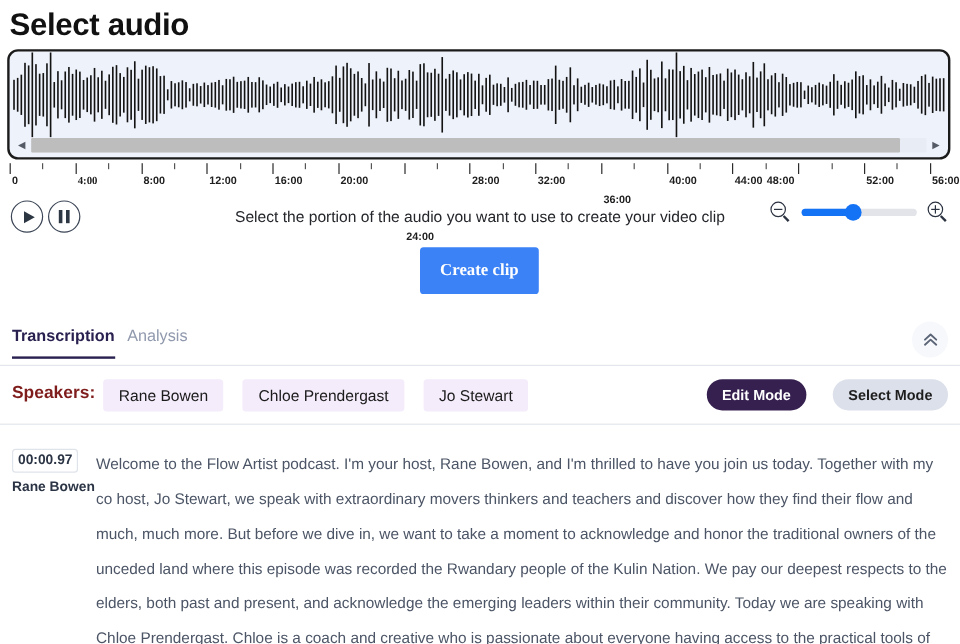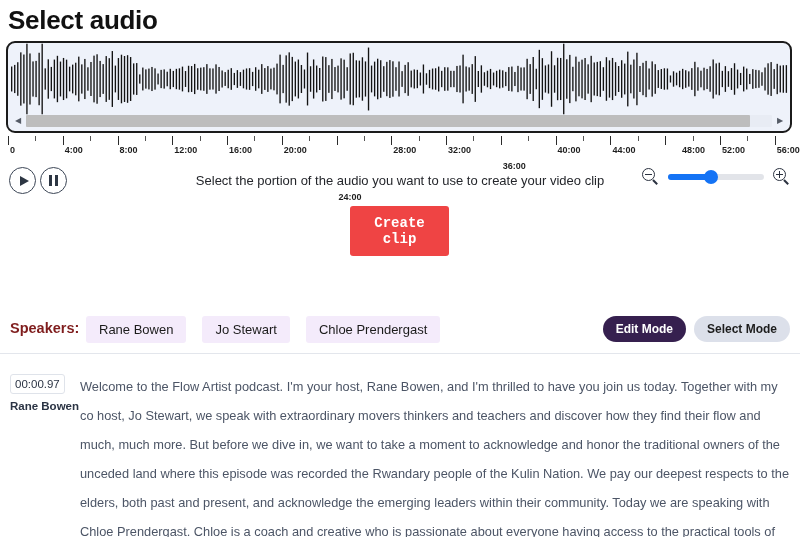--- a/index.html
+++ b/index.html
@@ -168,29 +168,29 @@
     margin-left: -7px;
     width: 14px; height: 14px;
     background: #1473f5; border-radius: 50%;
     cursor: pointer;
   }
 
   
   .create-clip {
     position: absolute;
     left: 350px; top: 206px;
-    width: 99px; height: 50px;
-    background: #ef4444;
+    width: 99px; height: 39px;
+    background: #3b82f6;
     color: #ffffff;
     font-size: 14px;
     font-weight: bold;
     border: none;
     border-radius: 3px;
     cursor: pointer;
-    font-family: Liberation Mono, monospace;
+    font-family: Liberation Serif, serif;
   }
 
   
   .tabs-row {
     position: absolute;
     left: 0; top: 270px;
     width: 800px; height: 35px;
     border-bottom: 1px solid #e3e6ec;
   }
   .tab {
@@ -234,21 +234,21 @@
     background: #f4ebfb;
     color: #1b1b1b;
     font-size: 13px;
     padding: 6px 13px;
     border-radius: 3px;
     cursor: pointer;
     white-space: nowrap;
   }
   .mode-btns {
     position: absolute; right: 10px; top: 10px;
-    display: flex; gap: 8px;
+    display: flex; gap: 22px;
   }
   .mode-btn {
     font-size: 12px; font-weight: bold;
     padding: 6px 13px;
     border-radius: 13px;
     cursor: pointer;
     white-space: nowrap;
     border: none;
     font-family: "Liberation Sans", sans-serif;
   }
@@ -259,21 +259,21 @@
   .transcript {
     position: absolute;
     left: 0; top: 362px;
     width: 800px; height: 175px;
     overflow: hidden;
   }
   .seg { display: flex; padding: 10px 10px 0 10px; }
   .seg-meta { width: 62px; flex: 0 0 62px; padding-top: 2px; }
   .timestamp {
     display: inline-block;
-    font-size: 11.5px; font-weight: normal;
+    font-size: 11.5px; font-weight: bold;
     color: #2b3444;
     border: 1px solid #dfe3ea;
     border-radius: 3px;
     padding: 3px 4px;
     background: #ffffff;
     white-space: nowrap;
   }
   .spk {
     display: block;
     margin-top: 6px;
@@ -562,21 +562,21 @@
       </div>
       <div class="sb-arrow">▶</div>
     </div>
   </div>
 
   <div class="ruler" id="ruler">
       <div class="tick major" style="left: 0px;"></div>
       <div class="tlabel" style="left: 0px;">0</div>
       <div class="tick minor" style="left: 27.381px;"></div>
       <div class="tick major" style="left: 54.7619px;"></div>
-      <div class="tlabel" style="left: 54.7619px;">4:00</div>
+      <div class="tlabel" style="left: 54.7619px; font-family: Liberation Serif, serif;">4:00</div>
       <div class="tick minor" style="left: 82.1429px;"></div>
       <div class="tick major" style="left: 109.524px;"></div>
       <div class="tlabel" style="left: 109.524px;">8:00</div>
       <div class="tick minor" style="left: 136.905px;"></div>
       <div class="tick major" style="left: 164.286px;"></div>
       <div class="tlabel" style="left: 164.286px;">12:00</div>
       <div class="tick minor" style="left: 191.667px;"></div>
       <div class="tick major" style="left: 219.048px;"></div>
       <div class="tlabel" style="left: 219.048px;">16:00</div>
       <div class="tick minor" style="left: 246.429px;"></div>
@@ -595,21 +595,21 @@
       <div class="tick major" style="left: 492.857px;"></div>
       <div class="tlabel" style="left: 492.857px; margin-top: 16px;">36:00</div>
       <div class="tick minor" style="left: 520.238px;"></div>
       <div class="tick major" style="left: 547.619px;"></div>
       <div class="tlabel" style="left: 547.619px;">40:00</div>
       <div class="tick minor" style="left: 575px;"></div>
       <div class="tick major" style="left: 602.381px;"></div>
       <div class="tlabel" style="left: 602.381px;">44:00</div>
       <div class="tick minor" style="left: 629.762px;"></div>
       <div class="tick major" style="left: 657.143px;"></div>
-      <div class="tlabel" style="left: 672px;">48:00</div>
+      <div class="tlabel" style="left: 629px;">48:00</div>
       <div class="tick minor" style="left: 684.524px;"></div>
       <div class="tick major" style="left: 711.905px;"></div>
       <div class="tlabel" style="left: 711.905px;">52:00</div>
       <div class="tick minor" style="left: 739.286px;"></div>
       <div class="tick major" style="left: 766.667px;"></div>
       <div class="tlabel" style="left: 766.667px;">56:00</div>
     </div>
 
   <div class="transport">
     <div class="circle-btn" id="play-btn">
@@ -636,27 +636,37 @@
         <span class="lens"></span>
           <span class="h"></span>
           <span class="v"></span>
           <span class="handle"></span>
       </span>
     </div>
   </div>
 
   <button class="create-clip">Create clip</button>
 
+  <div class="tabs-row">
+    <div class="tab" id="tab-transcription">Transcription</div>
+    <div class="tab" id="tab-analysis">Analysis</div>
+    <div class="collapse-btn">
+      <svg width="15" height="15" viewBox="0 0 16 16">
+        <path d="M3 7.5 L8 3 L13 7.5" fill="none" stroke="#5b6577" stroke-width="1.7" stroke-linecap="round" stroke-linejoin="round"></path>
+        <path d="M3 12 L8 7.5 L13 12" fill="none" stroke="#5b6577" stroke-width="1.7" stroke-linecap="round" stroke-linejoin="round"></path>
+      </svg>
+    </div>
+  </div>
 
   <div class="speakers-row">
     <div class="speakers-label">Speakers:</div>
     <div class="chips" id="speaker-chips">
         <div class="chip">Rane Bowen</div>
+        <div class="chip">Chloe Prendergast</div>
         <div class="chip">Jo Stewart</div>
-        <div class="chip">Chloe Prendergast</div>
       </div>
     <div class="mode-btns">
       <button class="mode-btn active">Edit Mode</button>
       <button class="mode-btn inactive">Select Mode</button>
     </div>
   </div>
 
   <div class="transcript" id="transcript">
       <div class="seg">
         <div class="seg-meta"><span class="timestamp">00:00.97</span><span class="spk">Rane Bowen</span></div>

